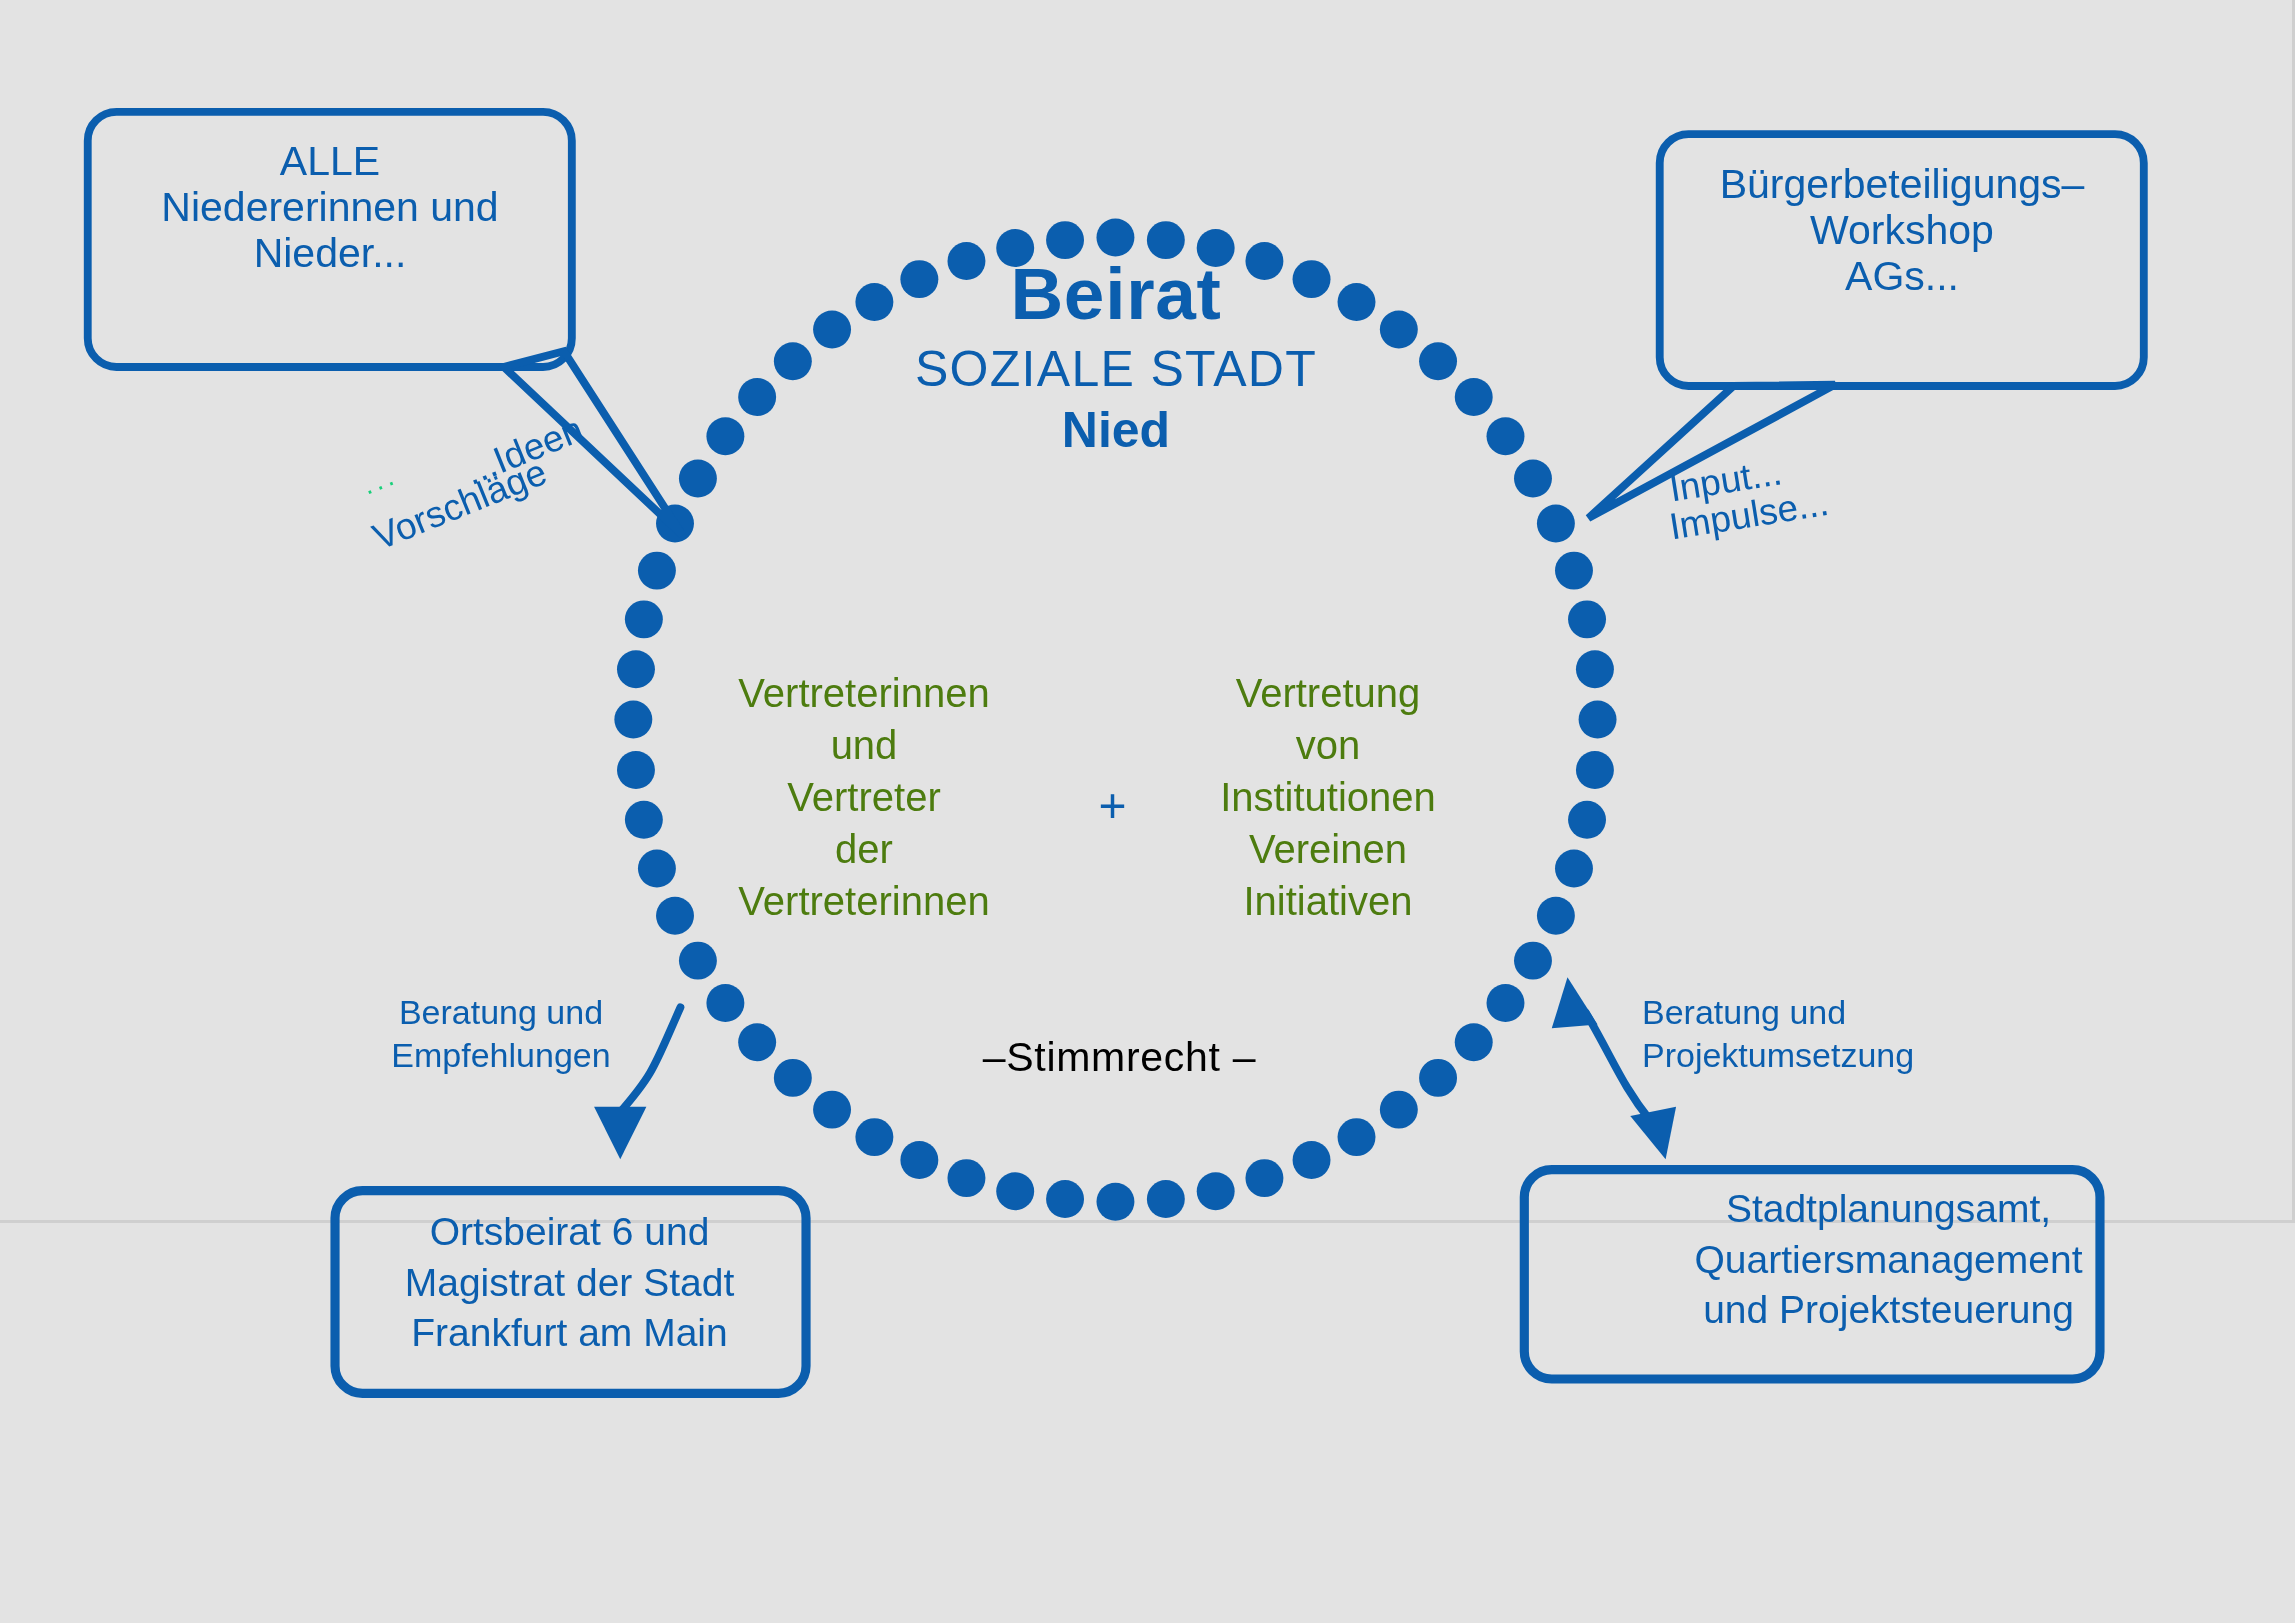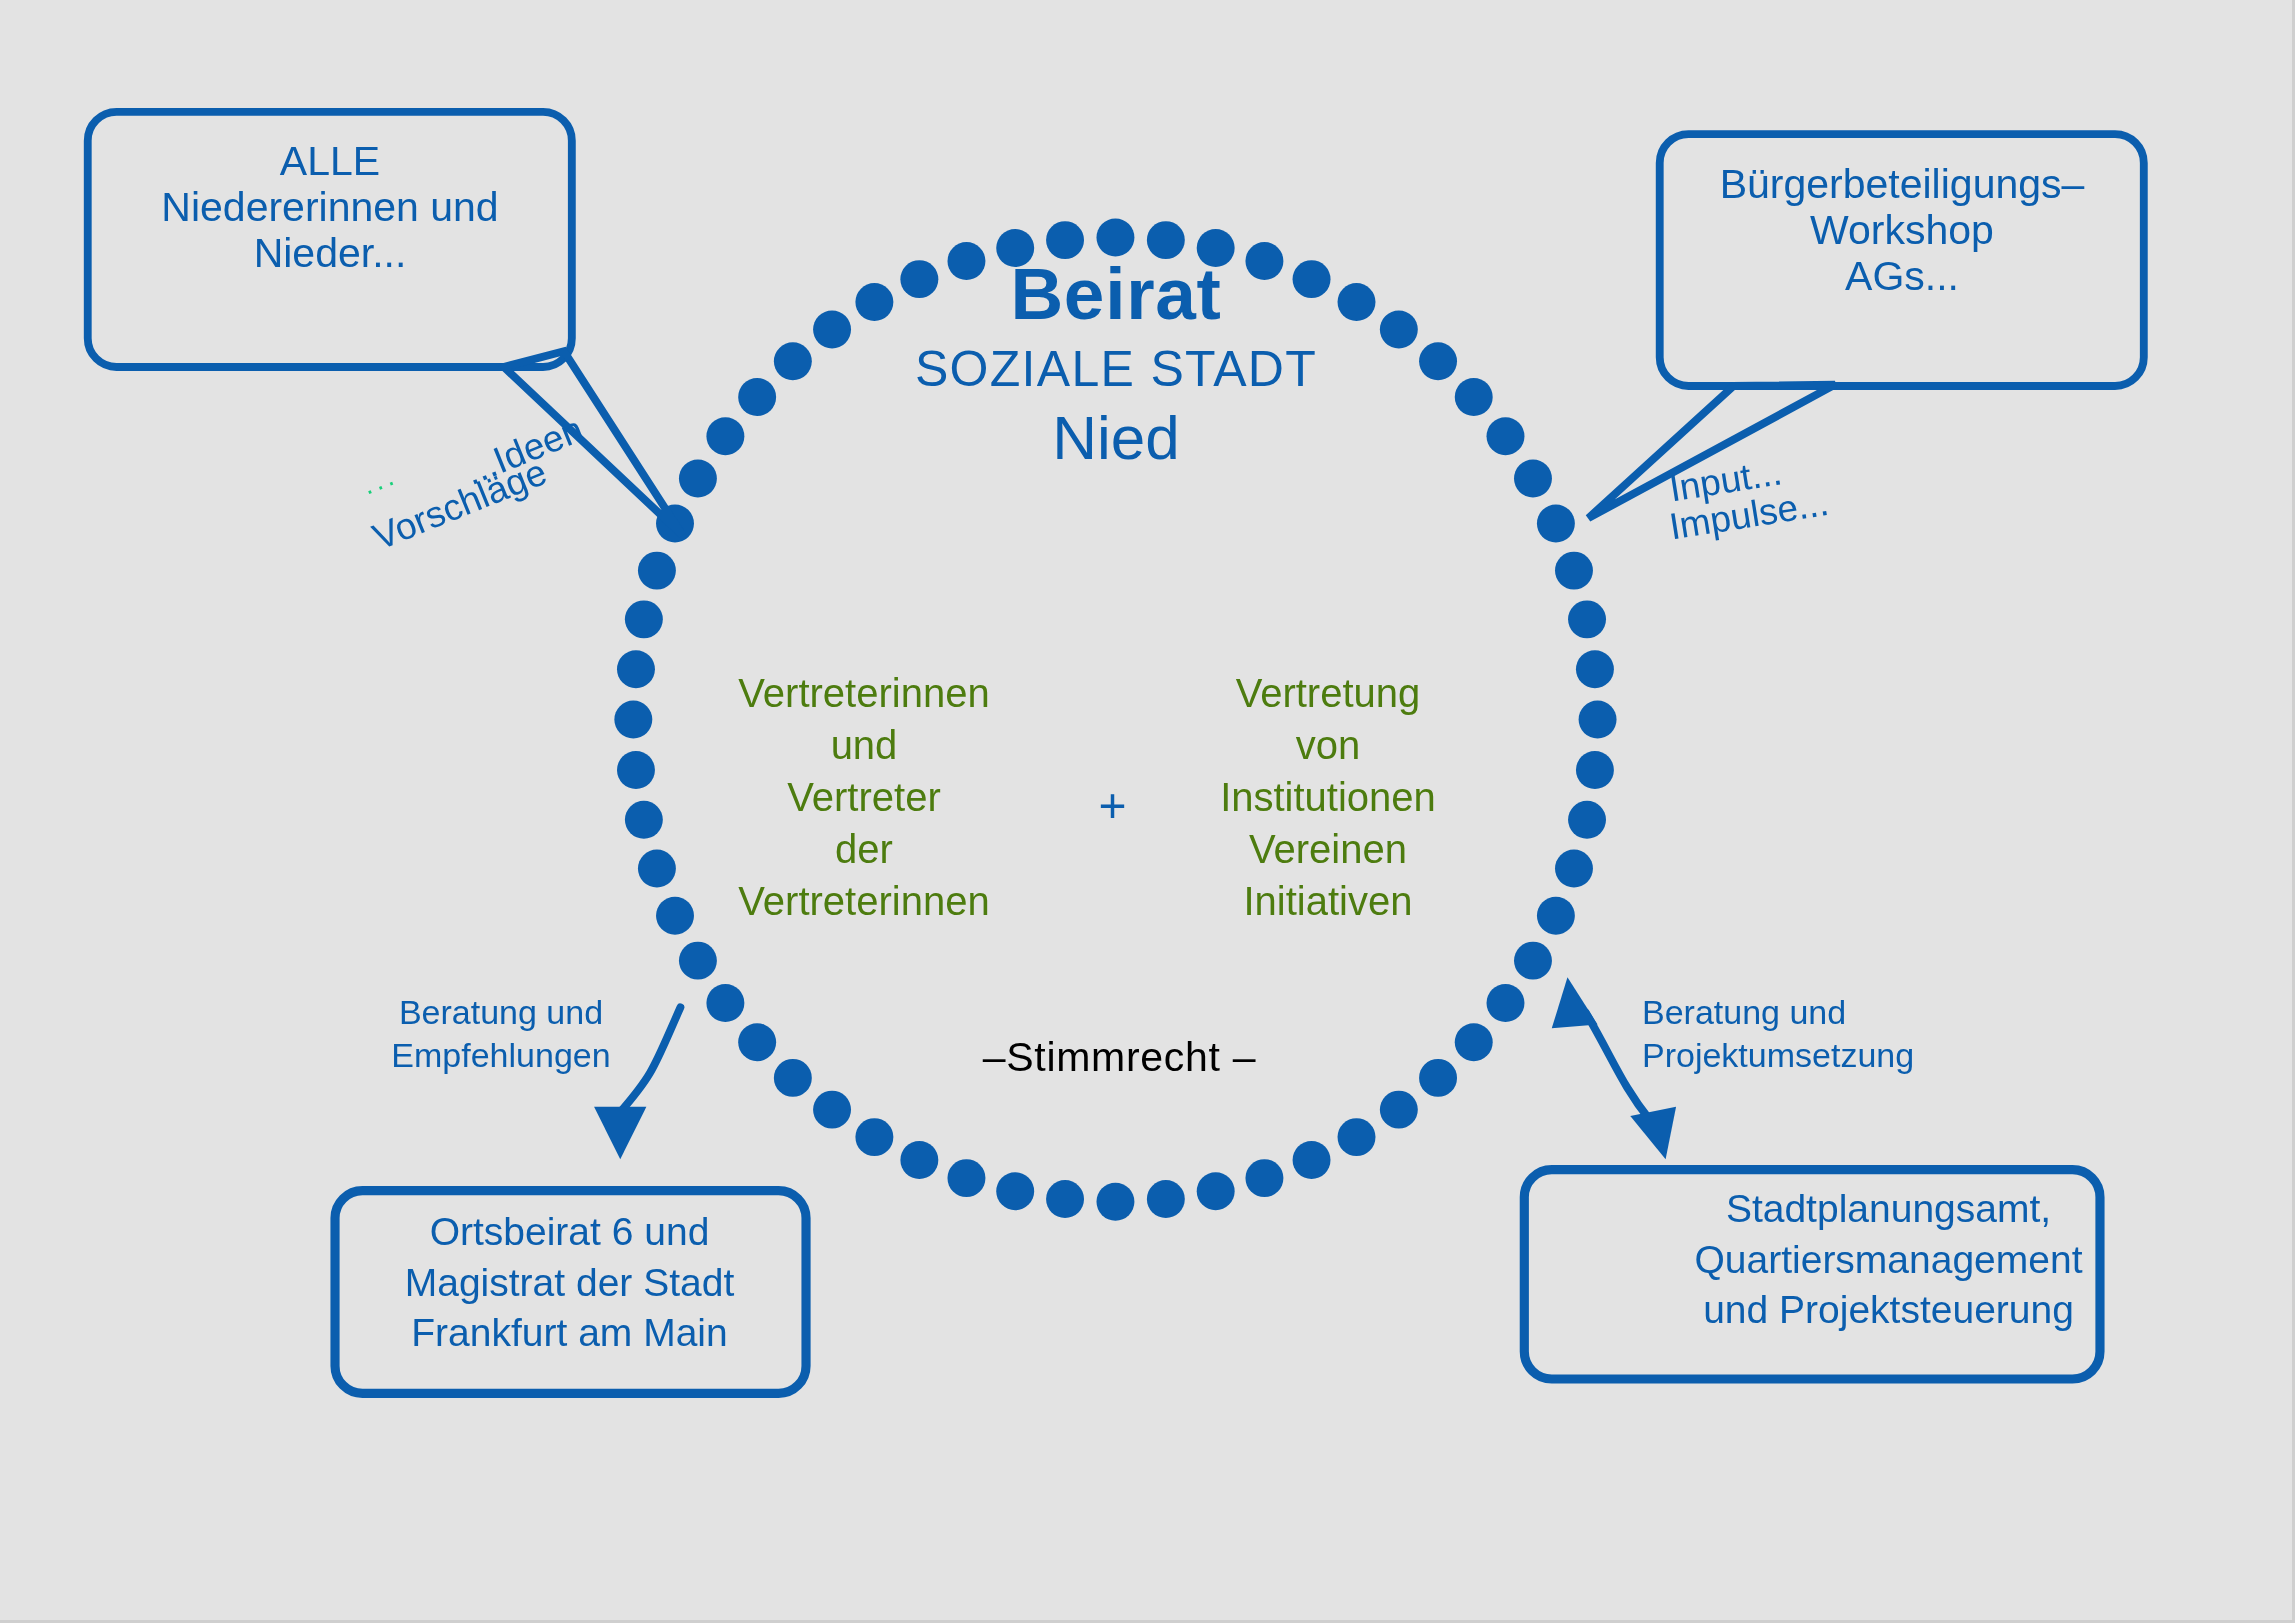--- a/index.html
+++ b/index.html
@@ -5,41 +5,41 @@
   html,body{margin:0;padding:0;}
   body{
     width:2295px;height:1623px;
     background:#e3e3e3;
     font-family:"Liberation Sans", sans-serif;
     overflow:hidden;
     position:relative;
   }
   #stage{
     position:absolute;inset:0;
-    width:2295px;height:1623px;
+    width:2295px;height:1223px;
     background:#e3e3e3;
     box-sizing:border-box;
     border-right:3.9px solid #cfcfcf;
     border-bottom:3.9px solid #cfcfcf;
   }
   svg.layer{position:absolute;left:0;top:0;width:2295px;height:1623px;overflow:visible;}
 
   
   .txt{position:absolute;color:#0B5EAE;text-align:center;line-height:1.12;}
 
   .bubble-text{font-size:41px;}
   .bubble-text .l1{display:block;}
 
   .circle-title{
     position:absolute;left:756px;top:257px;width:720px;
     text-align:center;color:#0B5EAE;
   }
   .circle-title .big{display:block;font-size:73px;font-weight:bold;letter-spacing:0.7px;line-height:1.0;}
   .circle-title .mid{display:block;font-size:50px;letter-spacing:1.3px;line-height:1.22;margin-top:9.2px;}
-  .circle-title .small{display:block;font-size:62px;line-height:1.22;}
+  .circle-title .small{display:block;font-size:50px;line-height:1.22;font-weight:bold;}
 
   .col{
     position:absolute;color:#4d7c0f;font-size:40px;line-height:1.30;text-align:center;
   }
   .col-left{left:681px;top:667px;width:366px;}
   .col-right{left:1171px;top:667px;width:314px;}
   .plus{position:absolute;left:1083px;top:782px;width:59px;text-align:center;
         color:#0B5EAE;font-size:48px;line-height:1;}
   .stimmrecht{position:absolute;left:910px;top:1034px;width:419px;text-align:center;
         color:#000000;font-size:41px;letter-spacing:0.7px;}

